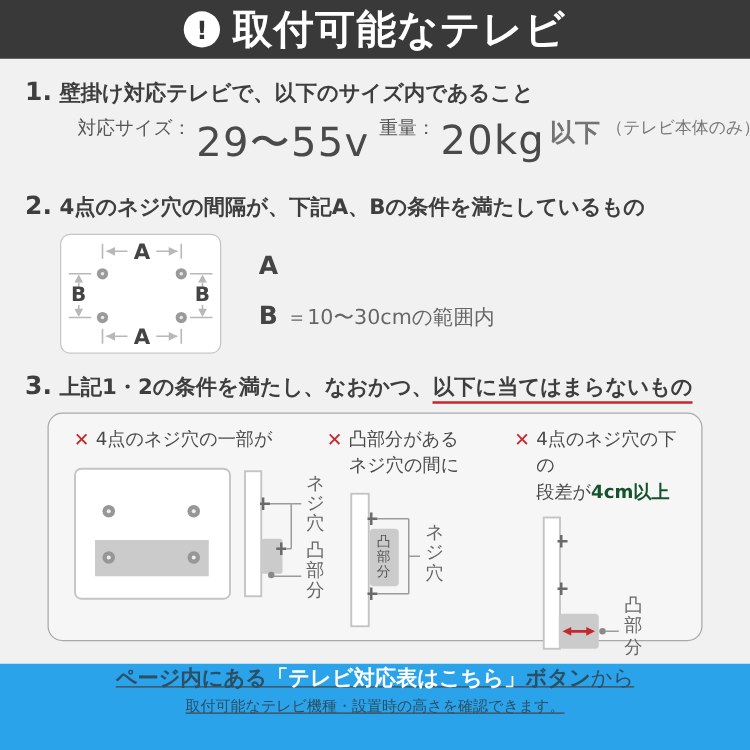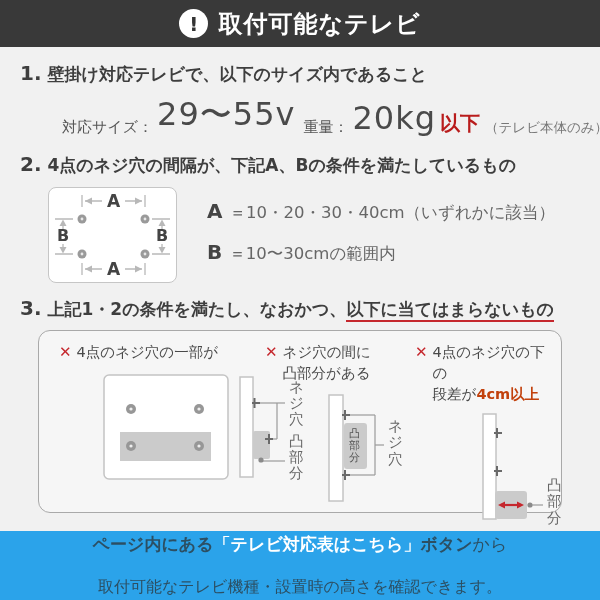--- a/index.html
+++ b/index.html
@@ -12,35 +12,35 @@
   
   .top-bar{
     height:47px;flex:0 0 47px;background:#393939;
     display:flex;align-items:center;justify-content:center;gap:10px;
   }
   .alert-circle{
     width:29px;height:29px;border-radius:50%;background:#fff;color:#333;
     font-weight:bold;font-size:20px;line-height:1;
     display:flex;align-items:center;justify-content:center;
   }
-  .top-title{color:#fff;font-size:24px;font-weight:bold;letter-spacing:1px;}
+  .top-title{color:#fff;font-size:32px;font-weight:bold;letter-spacing:1px;}
 
   
   main{flex:1;padding:13px 20px 0 20px;}
   .sec-head{display:flex;align-items:baseline;gap:6px;
     font-size:17px;font-weight:bold;color:#3e3e3e;line-height:1.35;}
   .sec-num{font-size:20px;}
   .underline-red{border-bottom:2.5px solid #c5272d;padding-bottom:1px;}
 
   
-  .specs{display:flex;align-items:flex-end;margin:6px 0 14px 42px;white-space:nowrap;}
+  .specs{display:flex;align-items:flex-start;margin:6px 0 14px 42px;white-space:nowrap;}
   .spec-label{font-size:15px;color:#555;}
   .spec-big{font-size:32px;color:#4a4a4a;letter-spacing:1px;margin:0 8px 0 4px;}
   .spec-big.second{margin-right:4px;}
-  .spec-suffix{font-size:20px;font-weight:bold;color:#b91c1c;margin-right:5px;}
+  .spec-suffix{font-size:20px;font-weight:bold;color:#737373;margin-right:5px;}
   .spec-note{font-size:13.5px;color:#777;}
 
   
   .s2-row{display:flex;align-items:center;gap:30px;margin:9px 0 12px 28px;}
   .s2-diagram{width:127px;height:94px;background:#fff;border:1.5px solid #c6c6c6;border-radius:8px;}
   .cond-line{display:flex;align-items:baseline;gap:7px;margin:10px 0 16px 0;}
   .cond-label{font-size:20px;font-weight:bold;color:#444;}
   .cond-text{font-size:16.5px;color:#666;}
 
   
@@ -48,35 +48,35 @@
     margin:8px 0 0 18px;width:524px;height:183px;box-sizing:border-box;
     border:1.5px solid #a9a9a9;border-radius:12px;background:#f6f6f6;
     display:flex;justify-content:space-between;padding:11px 12px 8px 20px;
   }
   .ng-col{position:relative;}
   .ng-col.c1{width:206px;}
   .ng-col.c2{width:150px;}
   .ng-col.c3{width:140px;}
   .col-head{display:flex;gap:5px;font-size:14.5px;color:#4a4a4a;line-height:1.45;font-weight:500;}
   .cross{color:#c5272d;font-weight:bold;font-size:15px;line-height:1.4;}
-  .red-bold{color:#c2410c;font-weight:bold;}
-  .diagram{position:relative;margin-top:6px;height:118px;margin-left:44px;}
+  .red-bold{color:#14532d;font-weight:bold;}
+  .diagram{position:relative;margin-top:6px;height:118px;}
   .vlabel{position:absolute;width:16px;font-size:14.5px;line-height:1.12;
     color:#666;word-break:break-all;}
   .vlabel.small{width:12px;font-size:11px;line-height:1.1;color:#555;}
 
   
   .bottom-bar{
     flex:0 0 69px;height:69px;background:#2ba3ea;
-    display:flex;flex-direction:column;align-items:center;justify-content:center;gap:21px;
+    display:flex;flex-direction:column;align-items:center;justify-content:flex-start;gap:3px;text-decoration:underline;
   }
   .foot-l1{font-size:17px;font-weight:bold;color:#2c4f63;white-space:nowrap;}
   .foot-l1 .white{color:#ffffff;}
   .foot-l1 .normal{font-weight:normal;}
-  .foot-l2{font-size:16px;color:#2c4f63;white-space:nowrap;}
+  .foot-l2{font-size:12px;color:#2c4f63;white-space:nowrap;}
 
   svg text{font-family:"DejaVu Sans","Liberation Sans",sans-serif;}
 </style>
 </head>
 <body>
 
 <header class="top-bar">
   <span class="alert-circle">!</span>
   <span class="top-title">取付可能なテレビ</span>
 </header>
@@ -150,21 +150,20 @@
         <g font-weight="bold" fill="#444" text-anchor="middle">
           <text x="64.5" y="19" font-size="17">A</text>
           <text x="64.5" y="87" font-size="17">A</text>
           <text x="14" y="53" font-size="16">B</text>
           <text x="113" y="53" font-size="16">B</text>
         </g>
       </svg>
       <div>
         <div class="cond-line">
           <span class="cond-label">A</span>
-          <span class="cond-text">＝10・20・30・40cm（いずれかに該当）</span>
         </div>
         <div class="cond-line">
           <span class="cond-label">B</span>
           <span class="cond-text">＝10〜30cmの範囲内</span>
         </div>
       </div>
     </div>
   </section>
 
   <section>
@@ -219,22 +218,22 @@
           </svg>
           <div class="vlabel" style="left:186px;top:10px">ネジ穴</div>
           <div class="vlabel" style="left:186px;top:64px">凸部分</div>
         </div>
       </div>
 
       <div class="ng-col c2">
         <div class="col-head">
           <span class="cross">✕</span>
           <span>
+            <span style="display:block">凸部分がある</span>
             <span style="display:block">ネジ穴の間に</span>
-            <span style="display:block">凸部分がある</span>
           </span>
         </div>
         <div class="diagram">
           <svg width="150" height="118" viewBox="0 0 150 118">
             <rect x="20" y="5" width="14" height="106" fill="#fff" stroke="#c4c4c4" stroke-width="1.5"></rect>
             <rect x="35" y="33" width="23" height="46" rx="3" fill="#cbcbcb"></rect>
             <g stroke="#6a6a6a" stroke-width="2">
               <line x1="36" y1="20" x2="36" y2="30"></line>
                 <line x1="33" y1="25" x2="41" y2="25"></line>
               <line x1="36" y1="80" x2="36" y2="90"></line>

